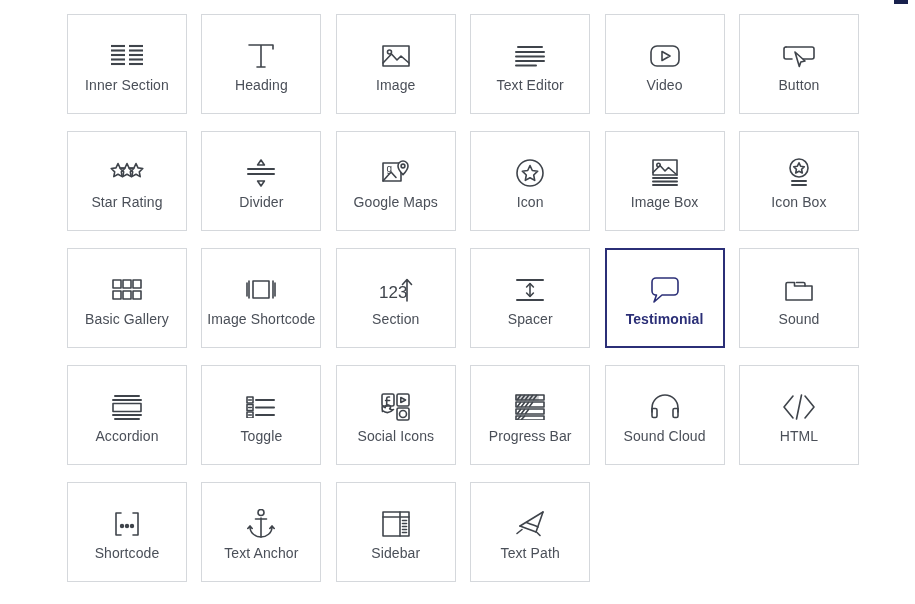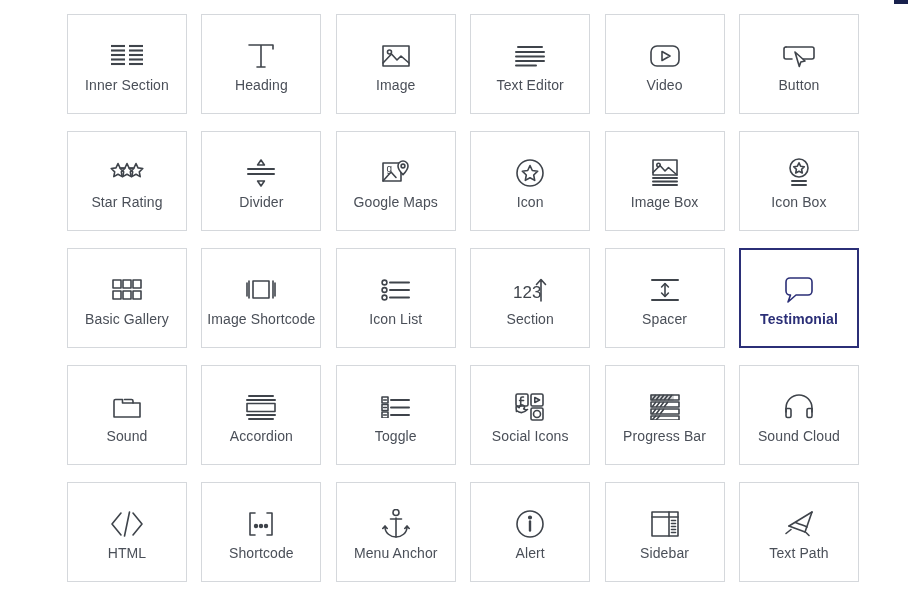--- a/index.html
+++ b/index.html
@@ -265,35 +265,20 @@
         <div class="widget-icon">
           <svg width="32" height="22" viewBox="0 0 32 22">
      <g stroke="currentColor" fill="none" stroke-width="1.6" stroke-linecap="round" stroke-linejoin="round">
               <rect x="8" y="2" width="16" height="17"></rect>
        <path d="M4 2 v17 M2 4 v13"></path>
               <path d="M28 2 v17 M30 4 v13"></path>
             </g>
           </svg>
         </div>
         <div class="widget-label">Image Shortcode</div>
-      </div>
-      <div class="widget-card">
-        <div class="widget-icon">
-          <svg width="30" height="22" viewBox="0 0 30 22">
-     <g stroke="currentColor" fill="none" stroke-width="1.6" stroke-linecap="round" stroke-linejoin="round">
-       <circle cx="3.5" cy="3.5" r="2.4"></circle>
-              <line x1="9" y1="3.5" x2="28" y2="3.5" stroke-width="2"></line>
-       <circle cx="3.5" cy="11" r="2.4"></circle>
-              <line x1="9" y1="11" x2="28" y2="11" stroke-width="2"></line>
-       <circle cx="3.5" cy="18.5" r="2.4"></circle>
-              <line x1="9" y1="18.5" x2="28" y2="18.5" stroke-width="2"></line>
-     </g>
-          </svg>
-        </div>
-        <div class="widget-label">Icon List</div>
       </div>
       <div class="widget-card">
         <div class="widget-icon">
           <svg width="34" height="28" viewBox="0 0 34 28">
      <text x="0" y="22" font-size="17" fill="currentColor" stroke="none" font-family="Liberation Sans, sans-serif">123</text>
      <g stroke="currentColor" fill="none" stroke-width="1.6" stroke-linecap="round" stroke-linejoin="round">
               <path d="M28 25 v-21 M23.5 8.5 l4.5-5 4.5 5"></path>
             </g>
           </svg>
         </div>
@@ -454,33 +439,21 @@
      <g stroke="currentColor" fill="none" stroke-width="1.6" stroke-linecap="round" stroke-linejoin="round">
        <path d="M14 9 v19"></path>
        <path d="M11 3.5 a3 3 0 0 1 6 0 a3 3 0 0 1 -3 3 a3 3 0 0 1 -3 -3 z"></path>
        <line x1="8.5" y1="10" x2="19.5" y2="10"></line>
        <path d="M3 18 c0 6 5.5 10 11 10 s11 -4 11 -10"></path>
        <path d="M0.8 19.5 l2.2 -2.6 2.2 2.6"></path>
               <path d="M22.8 19.5 l2.2 -2.6 2.2 2.6"></path>
      </g>
           </svg>
         </div>
-        <div class="widget-label">Menu Anchor</div>
-      </div>
-      <div class="widget-card">
-        <div class="widget-icon">
-          <svg width="30" height="30" viewBox="0 0 30 30">
-     <g stroke="currentColor" fill="none" stroke-width="1.6" stroke-linecap="round" stroke-linejoin="round">
-              <circle cx="15" cy="15" r="13"></circle>
-       <circle cx="15" cy="8.5" r="1.3" fill="currentColor"></circle>
-       <path d="M15 12.5 v9" stroke-width="2.4"></path>
-            </g>
-          </svg>
-        </div>
-        <div class="widget-label">Alert</div>
+        <div class="widget-label">Text Anchor</div>
       </div>
       <div class="widget-card">
         <div class="widget-icon">
           <svg width="28" height="26" viewBox="0 0 28 26">
      <g stroke="currentColor" fill="none" stroke-width="1.6" stroke-linecap="round" stroke-linejoin="round">
               <rect x="1" y="1" width="26" height="24"></rect>
        <line x1="18" y1="1" x2="18" y2="25"></line>
        <line x1="1" y1="6" x2="27" y2="6"></line>
        <g stroke-width="1.6">
          <line x1="20.5" y1="9.5" x2="24.5" y2="9.5"></line>

